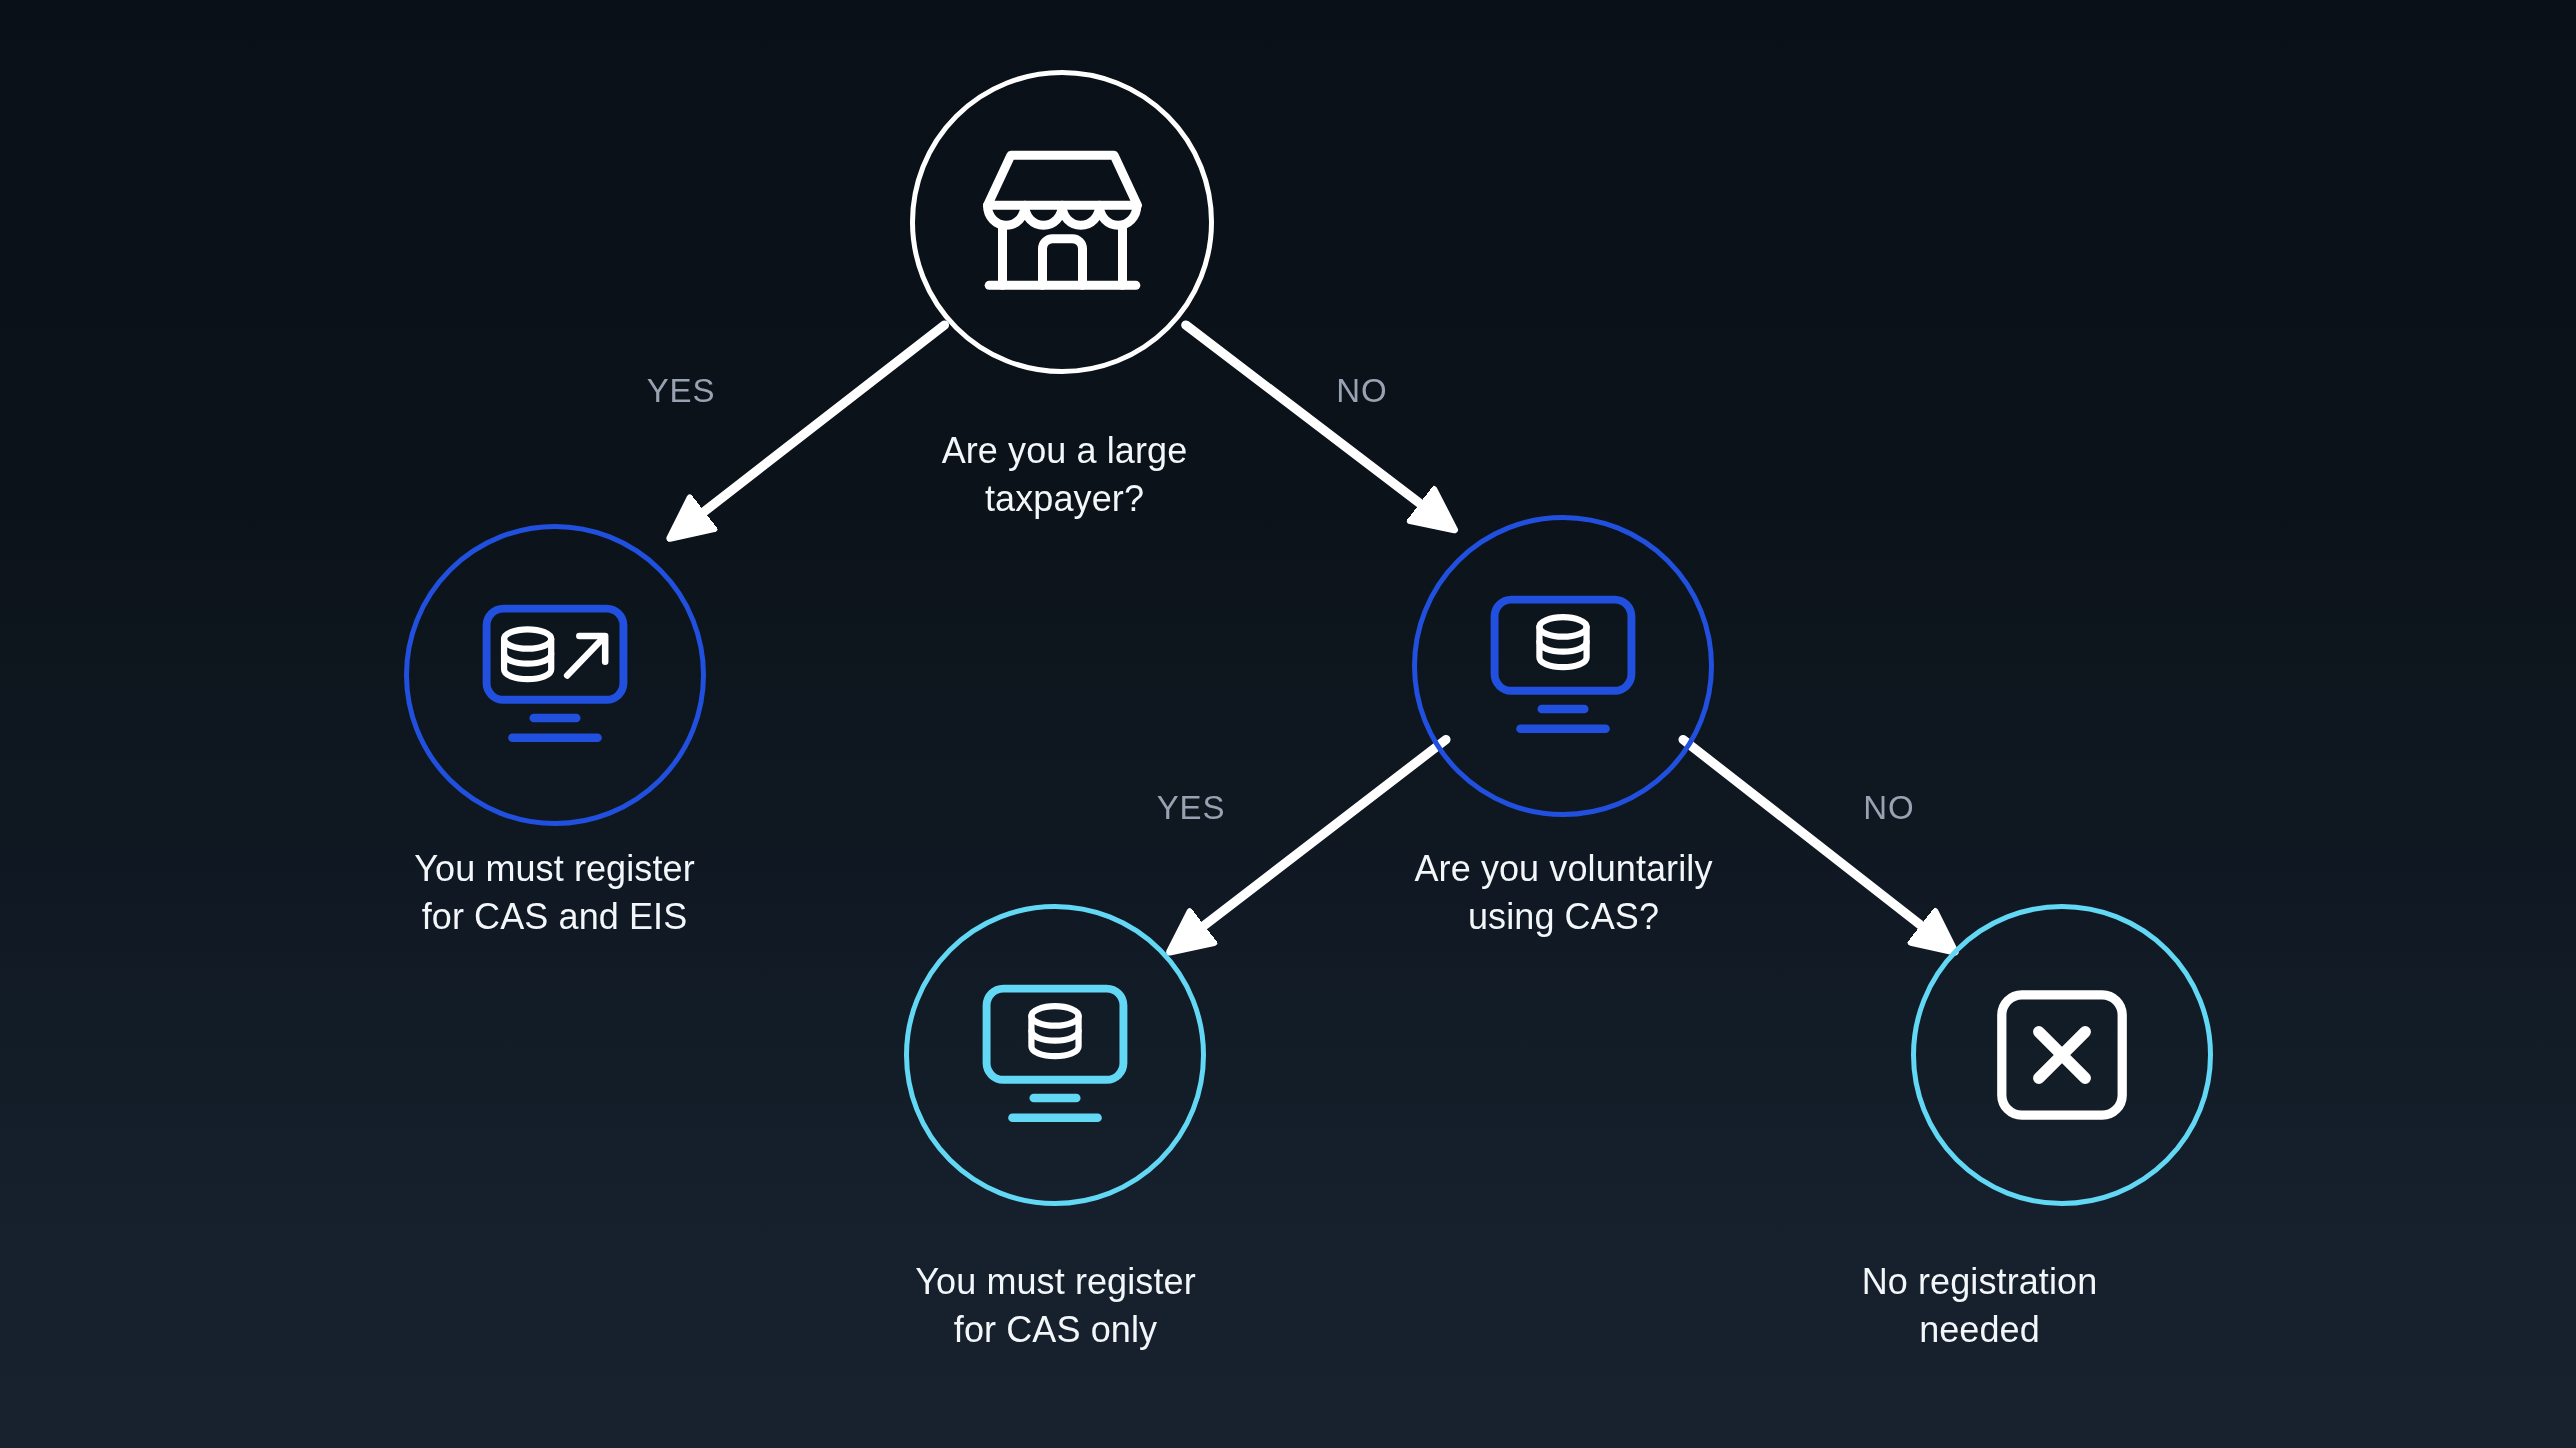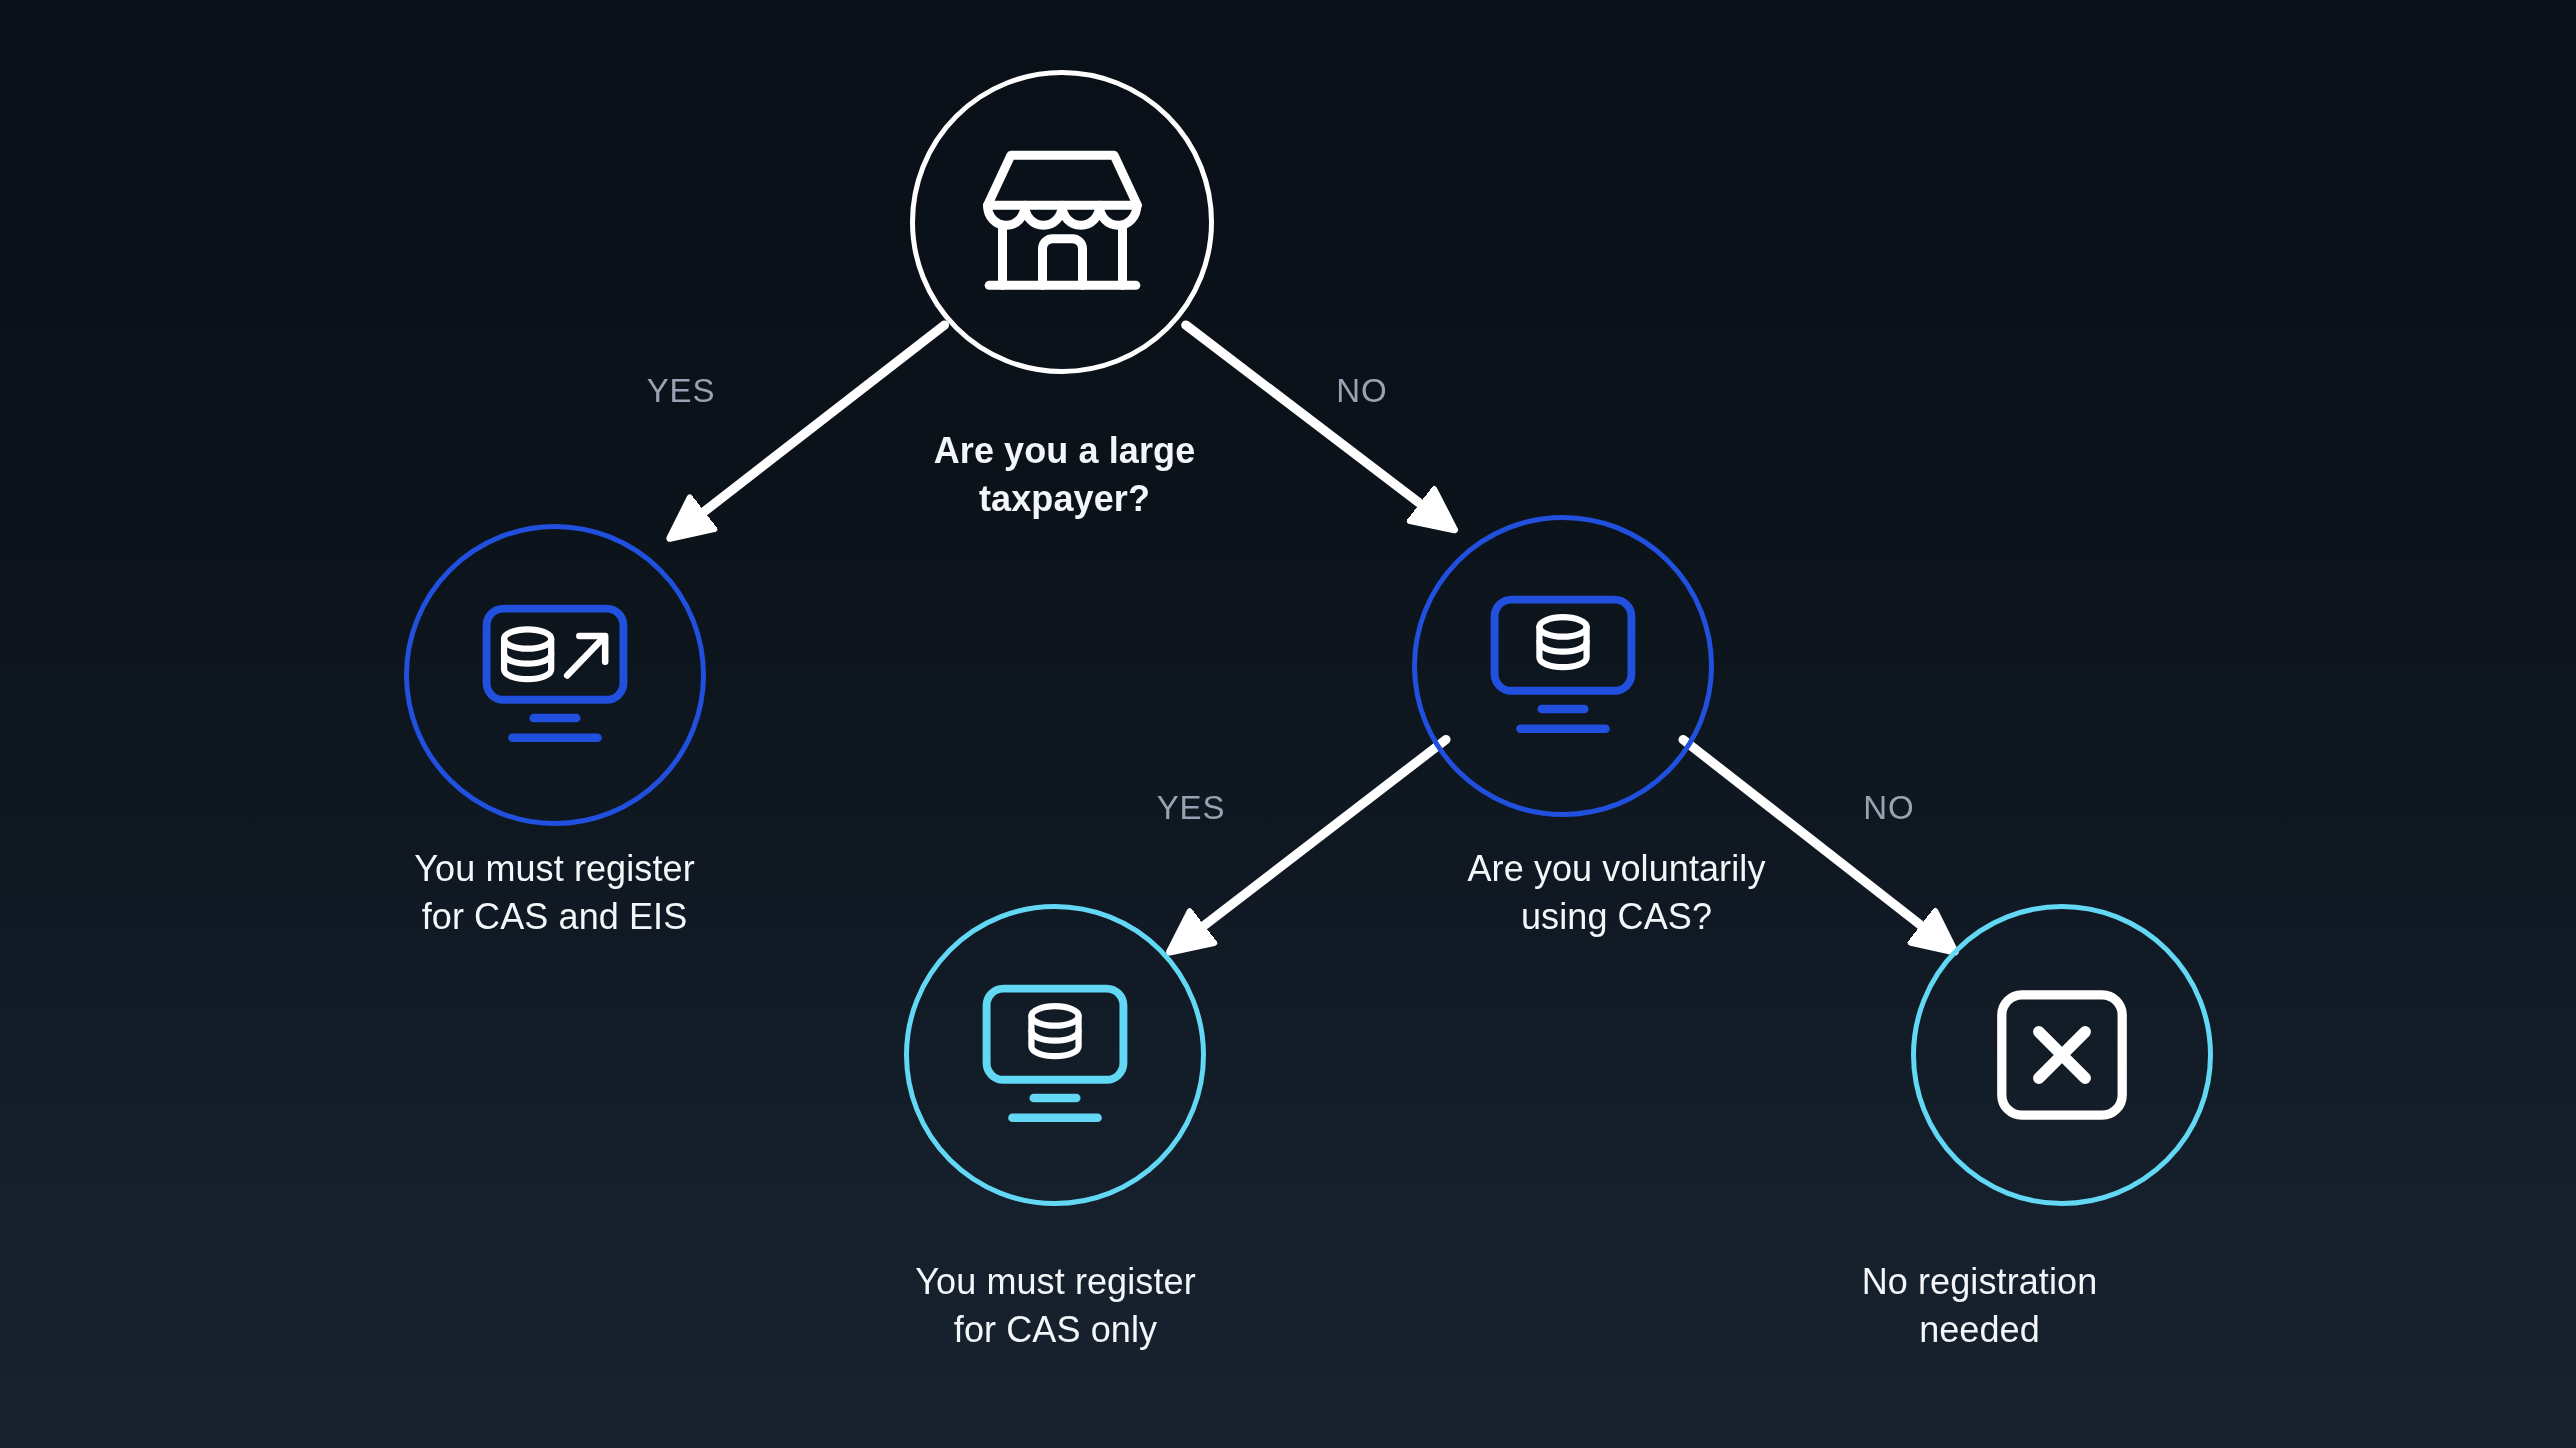--- a/index.html
+++ b/index.html
@@ -85,21 +85,21 @@
                  c0,7 5,12 11.2,12 c6.2,0 11.2,-5 11.2,-12
                  c0,7 5,12 11.2,12 c6.2,0 11.2,-5 11.2,-12
                  c0,7 5,12 11.2,12 c6.2,0 11.2,-5 11.2,-12"></path>
         <path d="M14,50 L14,86"></path>
         <path d="M86,50 L86,86"></path>
         <path d="M38,86 L38,64 a6,6 0 0 1 6,-6 L56,58 a6,6 0 0 1 6,6 L62,86"></path>
         <path d="M6,86 L94,86"></path>
       </svg>
     </span>
   </div>
-  <div class="node-label" style="left:845px; top:427px; width:439px;font-weight:bold;">Are you a large
+  <div class="node-label" style="left:845px; top:427px; width:439px;">Are you a large
 taxpayer?</div>
 
   <div class="node" style="left:404px; top:524px; width:302px; height:302px; border:5px solid #2050dd;">
     <span>
       <svg width="166" height="149" viewBox="0 0 108 98" fill="none" stroke-linecap="round" stroke-linejoin="round">
         <rect x="9" y="5" width="90" height="60" rx="11" ry="11" stroke="#2050dd" stroke-width="5.2"></rect>
         <g stroke="#ffffff" stroke-width="4.1">
           <ellipse cx="36" cy="25" rx="15.5" ry="6.4"></ellipse>
           <path d="M20.5,25 L20.5,45 c0,3.6 6.9,6.4 15.5,6.4
                    c8.6,0 15.5,-2.8 15.5,-6.4 L51.5,25"></path>
@@ -129,21 +129,21 @@
                    c8.6,0 15.5,-2.8 15.5,-6.4 L69.5,23"></path>
           <path d="M38.5,32.8 c0,3.6 6.9,6.4 15.5,6.4 c8.6,0 15.5,-2.8 15.5,-6.4"></path>
         </g>
         <g stroke="#2050dd" stroke-width="5.6">
           <path d="M40,77 L68,77"></path>
           <path d="M26,90 L82,90"></path>
         </g>
       </svg>
     </span>
   </div>
-  <div class="node-label" style="left:1397px; top:845px; width:439px;">Are you voluntarily
+  <div class="node-label" style="left:1344px; top:845px; width:439px;">Are you voluntarily
 using CAS?</div>
 
   <div class="node" style="left:904px; top:904px; width:302px; height:302px; border:5px solid #62d8f5;">
     <span>
       <svg width="166" height="149" viewBox="0 0 108 98" fill="none" stroke-linecap="round" stroke-linejoin="round">
         <rect x="9" y="5" width="90" height="60" rx="11" ry="11" stroke="#62d8f5" stroke-width="5.2"></rect>
         <g stroke="#ffffff" stroke-width="4.1">
           <ellipse cx="54" cy="23" rx="15.5" ry="6.4"></ellipse>
           <path d="M38.5,23 L38.5,43 c0,3.6 6.9,6.4 15.5,6.4
                    c8.6,0 15.5,-2.8 15.5,-6.4 L69.5,23"></path>

